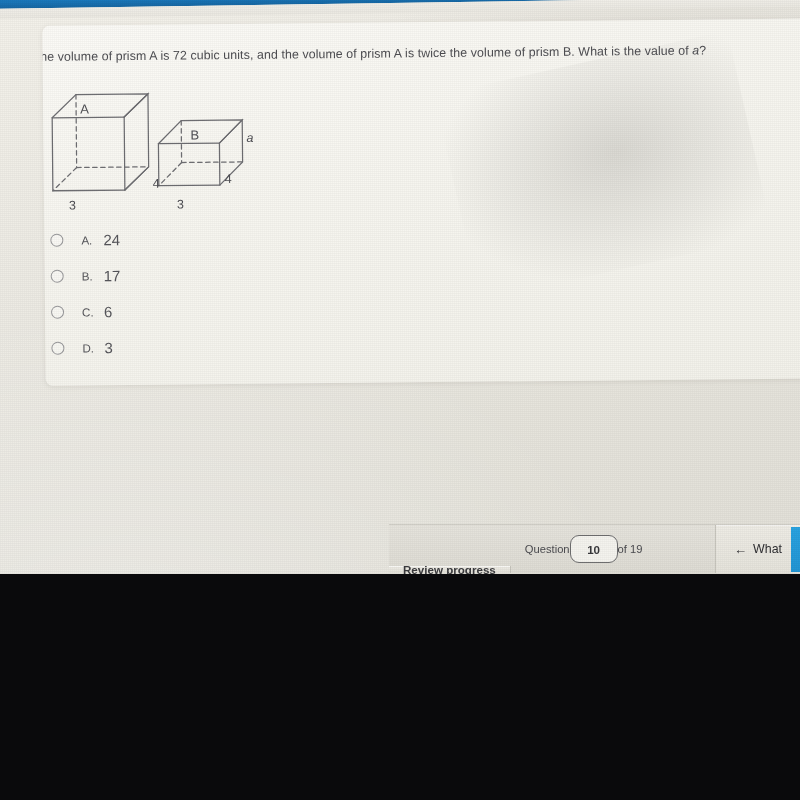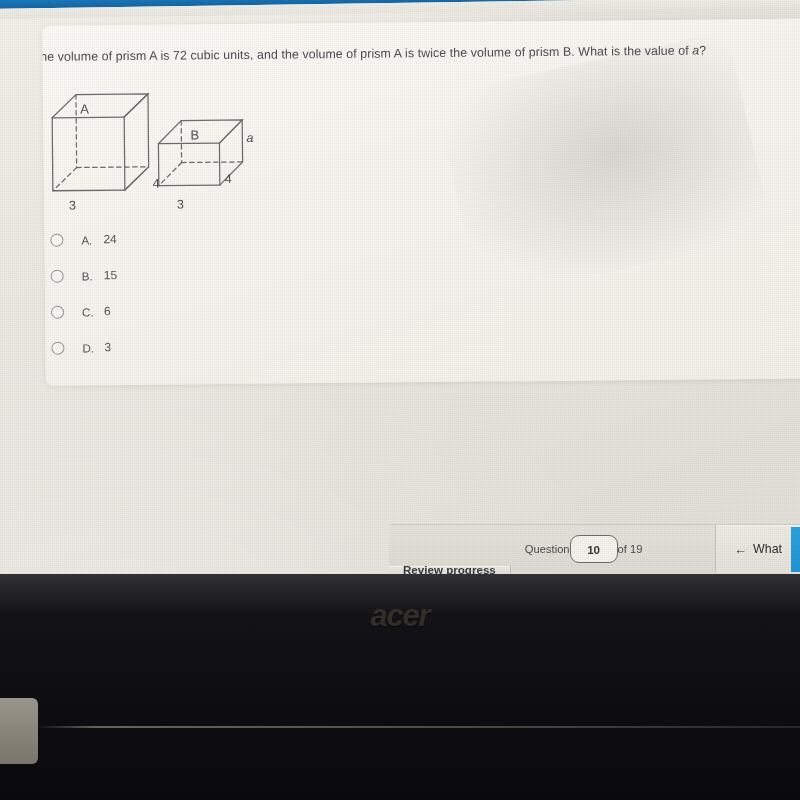--- a/index.html
+++ b/index.html
@@ -85,21 +85,21 @@
   }
   .radio{
     width:11px;height:11px;border:1.4px solid #9a9a9c;border-radius:50%;
     background:rgba(255,255,255,.25);
     margin-right:18px;flex:0 0 auto;
   }
   .choice-letter{
     font-size:11.6px;color:#55555a;width:22px;
   }
   .choice-value{
-    font-size:12px;color:#55555a;
+    font-size:15px;color:#55555a;
   }
 
   
   .toolbar{
     position:absolute;left:389px;top:524px;width:411px;height:48px;
     background:linear-gradient(180deg,#e5e3dc 0%,#dedcd4 100%);
     border-top:1px solid #cfcdc5;
     display:flex;align-items:stretch;
   }
   .tb-btn{
@@ -241,21 +241,21 @@
 
           <div class="choice">
             <span class="radio"></span>
             <span class="choice-letter">A.</span>
             <span class="choice-value">24</span>
           </div>
 
           <div class="choice">
             <span class="radio"></span>
             <span class="choice-letter">B.</span>
-            <span class="choice-value">15</span>
+            <span class="choice-value">17</span>
           </div>
 
           <div class="choice">
             <span class="radio"></span>
             <span class="choice-letter">C.</span>
             <span class="choice-value">6</span>
           </div>
 
           <div class="choice">
             <span class="radio"></span>
@@ -280,20 +280,14 @@
         <span class="arrow-left">←</span>
         <span>What</span>
       </div>
     </div>
 
     <div class="blue-strip"></div>
 
     <div class="screen-noise"></div>
   </div>
 
-  <div class="bezel">
-    <div class="bezel-glow"></div>
-    <div class="acer-logo">acer</div>
-    <div class="hinge-tab"></div>
-    <div class="hinge-line"></div>
-  </div>
 
 </div>
 
 </body></html>

